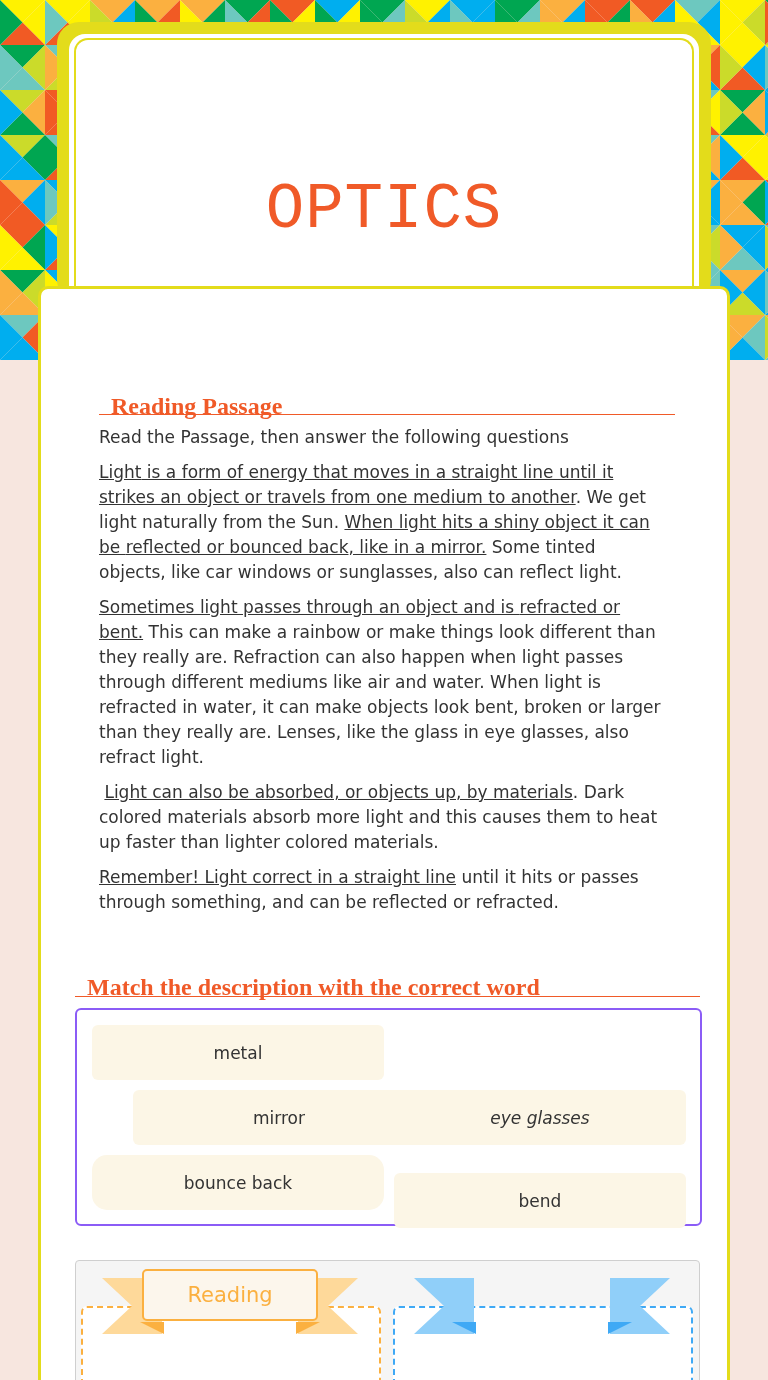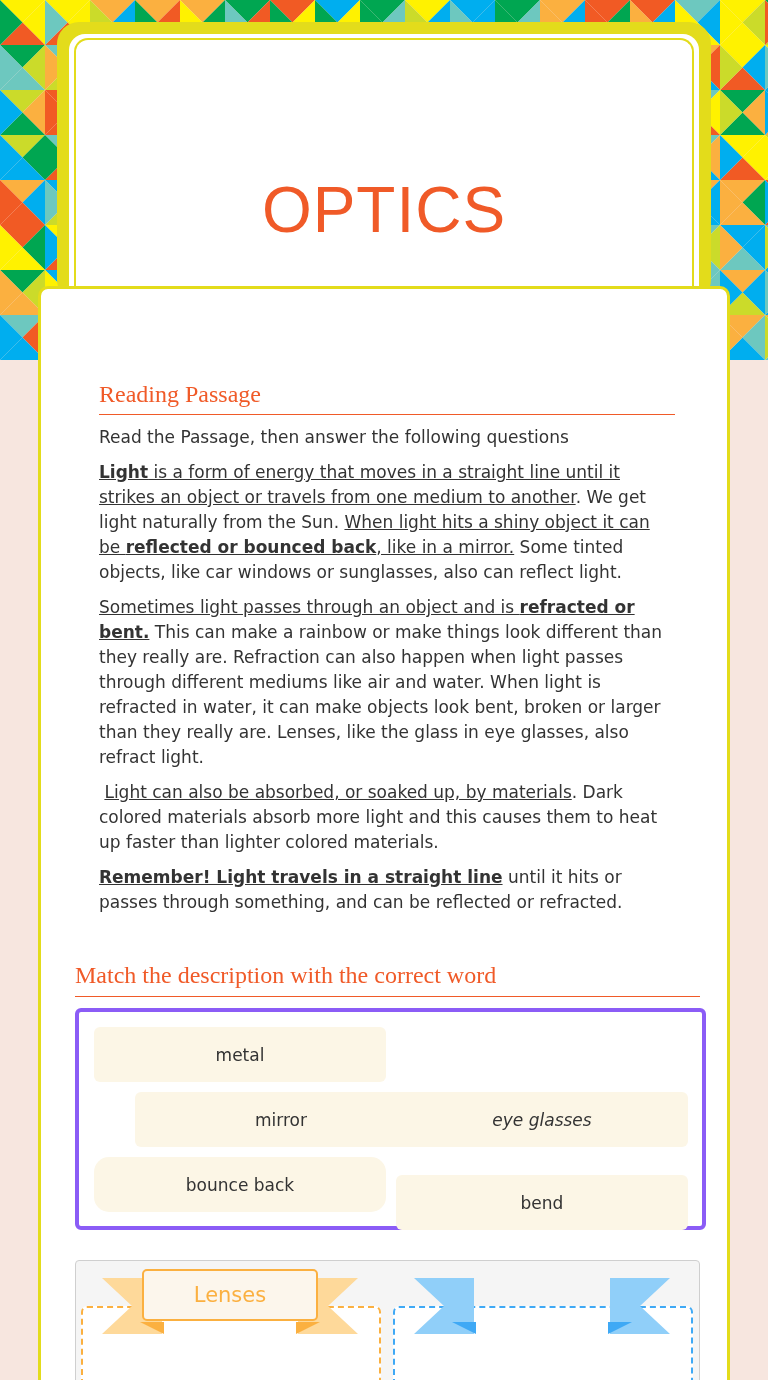--- a/index.html
+++ b/index.html
@@ -20,45 +20,45 @@
   .header-inner {
     position:absolute; left:12px; top:12px; right:12px; bottom:0;
     background:#fff; border-radius:16px 16px 0 0;
   }
   .header-inner-line {
     position:absolute; left:5px; top:4px; right:5px; bottom:0;
     border:2px solid #e3dc1b; border-bottom:none; border-radius:14px 14px 0 0;
   }
   .title {
     position:absolute; left:0; right:0; top:140px; text-align:center;
-    font-family:Liberation Sans, sans-serif; font-size:64px; color:#f05a28;
+    font-family:Liberation Mono, monospace; font-size:64px; color:#f05a28;
     letter-spacing:1px; margin:0; font-weight:normal; line-height:72px;
   }
   .card {
     position:absolute; left:38px; top:286px; width:686px; height:1110px;
     background:#fff; border:3px solid #e3dc1b; border-radius:10px;
   }
   .section-heading {
-    font-family:"Liberation Serif", serif; color:#f05a28; font-weight:normal;
-    margin:0; font-size:24px;text-align:center;
+    font-family:"Liberation Serif", serif; color:#f05a28; font-weight:bold;
+    margin:12px; font-size:24px;text-align:center;
   }
   .rp-heading { position:absolute; left:58px; top:92px; }
   .rp-rule { position:absolute; left:58px; top:125px; width:576px; height:1px; background:#f05a28; }
   .passage {
     position:absolute; left:58px; top:136px; width:580px;
     font-size:17px; line-height:25px; color:#333;
   }
   .passage p { margin:0 12px 10px 0; }
   .u { text-decoration:underline; }
-  .b { font-weight:bold; }
+  .b { font-weight:normal; }
   .match-heading { position:absolute; left:34px; top:673px; }
   .match-rule { position:absolute; left:34px; top:707px; width:625px; height:1px; background:#f05a28; }
   .match-box {
     position:absolute; left:34px; top:719px; width:623px; height:214px;
-    border:4px solid #8b5cf6; border-radius:6px; background:#fff;
+    border:2px solid #8b5cf6; border-radius:6px; background:#fff;
   }
   .tile {
     position:absolute; width:292px; height:55px; background:#fcf6e6;
     border-radius:6px; display:flex; align-items:center; justify-content:center;
     font-size:17px; color:#333; cursor:pointer;
   }
   .cat-box {
     position:absolute; left:34px; top:971px; width:623px; height:160px;
     border:1px solid #cfcfcf; border-radius:4px; background:#f5f5f5;
   }
@@ -666,22 +666,22 @@
 
 <div class="card">
 
   <h2 class="section-heading rp-heading">Reading Passage</h2>
   <div class="rp-rule"></div>
 
   <div class="passage">
     <p>Read the Passage, then answer the following questions</p>
     <p><span class="u b">Light</span><span class="u"> is a form of energy that moves in a straight line until it strikes an object or travels from one medium to another</span><span>. We get light naturally from the Sun. </span><span class="u">When light hits a shiny object it can be </span><span class="u b">reflected or bounced back</span><span class="u">, like in a mirror.</span><span> Some tinted objects, like car windows or sunglasses, also can reflect light.</span></p>
     <p><span class="u">Sometimes light passes through an object and is </span><span class="u b">refracted or bent.</span><span> This can make a rainbow or make things look different than they really are. Refraction can also happen when light passes through different mediums like air and water. When light is refracted in water, it can make objects look bent, broken or larger than they really are. Lenses, like the glass in eye glasses, also refract light.</span></p>
-    <p>&nbsp;<span class="u">Light can also be absorbed, or soaked up, by materials</span><span>. Dark colored materials absorb more light and this causes them to heat up faster than lighter colored materials.</span></p>
-    <p><span class="u b">Remember! Light travels in a straight line</span><span> until it hits or passes through something, and can be reflected or refracted.</span></p>
+    <p>&nbsp;<span class="u">Light can also be absorbed, or objects up, by materials</span><span>. Dark colored materials absorb more light and this causes them to heat up faster than lighter colored materials.</span></p>
+    <p><span class="u b">Remember! Light correct in a straight line</span><span> until it hits or passes through something, and can be reflected or refracted.</span></p>
   </div>
 
   <h2 class="section-heading match-heading">Match the description with the correct word</h2>
   <div class="match-rule"></div>
 
   <div class="match-box">
     <div class="tile" style="left:15px;top:15px;">metal</div>
     <div class="tile" style="left:15px;top:80px;margin-left:41px;">mirror</div>
     <div class="tile" style="left:317px;top:80px;font-style:italic;">eye glasses</div>
     <div class="tile" style="left:15px;top:145px;border-radius:15px;">bounce back</div>
@@ -690,21 +690,21 @@
 
   <div class="cat-box">
 
     <div class="drop" style="left:5px;border-color:#fbb040;"></div>
     <svg class="ribbon-wing" style="left:26px;" width="256" height="56" viewBox="0 0 256 56">
       <polygon points="0,0 60,0 60,56 0,56 30,28" fill="#fed99a"></polygon>
       <polygon points="256,0 196,0 196,56 256,56 226,28" fill="#fed99a"></polygon>
       <polygon points="38,44 62,44 62,56" fill="#fbb040"></polygon>
       <polygon points="218,44 194,44 194,56" fill="#fbb040"></polygon>
     </svg>
-    <div class="ribbon-label" style="left:66px;background:#fcf6ec;border-color:#fbb040;color:#fbb040;">Lenses</div>
+    <div class="ribbon-label" style="left:66px;background:#fcf6ec;border-color:#fbb040;color:#fbb040;">Reading</div>
 
     <div class="drop" style="left:317px;border-color:#3fa9f5;"></div>
     <svg class="ribbon-wing" style="left:338px;" width="256" height="56" viewBox="0 0 256 56">
       <polygon points="0,0 60,0 60,56 0,56 30,28" fill="#90cff9"></polygon>
       <polygon points="256,0 196,0 196,56 256,56 226,28" fill="#90cff9"></polygon>
       <polygon points="38,44 62,44 62,56" fill="#3fa9f5"></polygon>
       <polygon points="218,44 194,44 194,56" fill="#3fa9f5"></polygon>
     </svg>
   </div>
 

